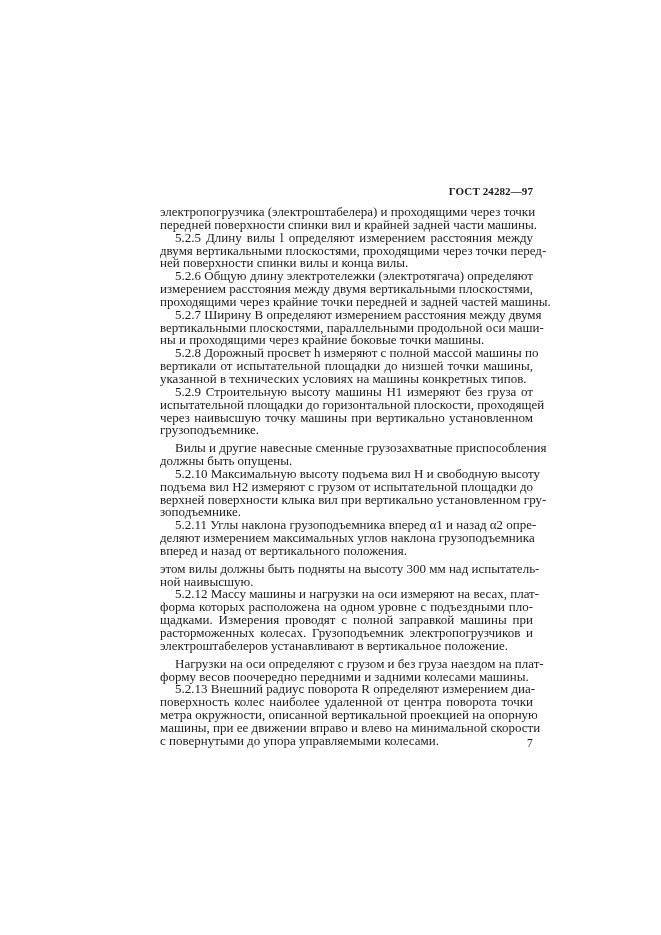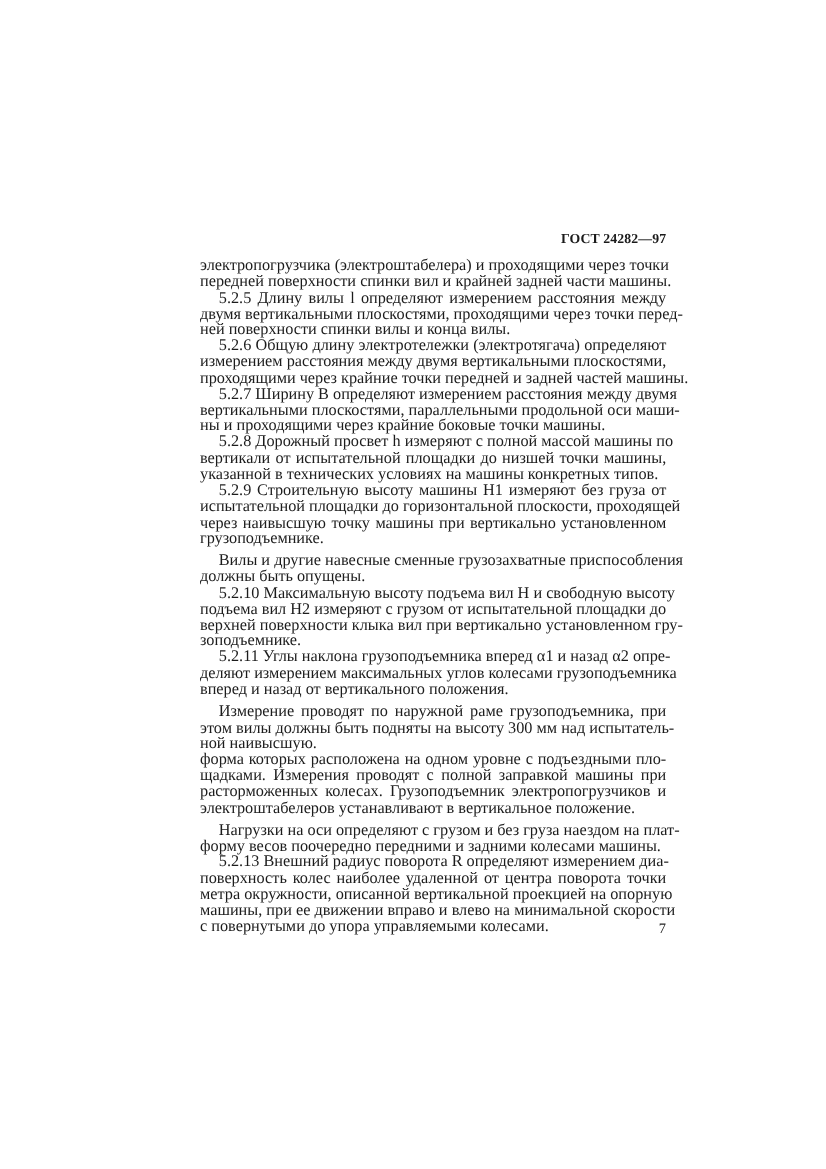--- a/index.html
+++ b/index.html
@@ -75,31 +75,31 @@
 
     <div>
       <span class="line ind">5.2.10 Максимальную высоту подъема вил H и свободную высоту</span>
       <span class="line">подъема вил H2 измеряют с грузом от испытательной площадки до</span>
       <span class="line">верхней поверхности клыка вил при вертикально установленном гру-</span>
       <span class="line last">зоподъемнике.</span>
     </div>
 
     <div>
       <span class="line ind">5.2.11 Углы наклона грузоподъемника вперед α1 и назад α2 опре-</span>
-      <span class="line">деляют измерением максимальных углов колесами грузоподъемника</span>
+      <span class="line">деляют измерением максимальных углов наклона грузоподъемника</span>
       <span class="line last">вперед и назад от вертикального положения.</span>
     </div>
     <div class="gap"></div>
     <div>
-      <span class="line ind">Измерение проводят по наружной раме грузоподъемника, при</span>
       <span class="line">этом вилы должны быть подняты на высоту 300 мм над испытатель-</span>
       <span class="line last">ной наивысшую.</span>
     </div>
 
     <div>
+      <span class="line ind">5.2.12 Массу машины и нагрузки на оси измеряют на весах, плат-</span>
       <span class="line">форма которых расположена на одном уровне с подъездными пло-</span>
       <span class="line">щадками. Измерения проводят с полной заправкой машины при</span>
       <span class="line">расторможенных колесах. Грузоподъемник электропогрузчиков и</span>
       <span class="line last">электроштабелеров устанавливают в вертикальное положение.</span>
     </div>
     <div class="gap"></div>
     <div>
       <span class="line ind">Нагрузки на оси определяют с грузом и без груза наездом на плат-</span>
       <span class="line last">форму весов поочередно передними и задними колесами машины.</span>
     </div>

